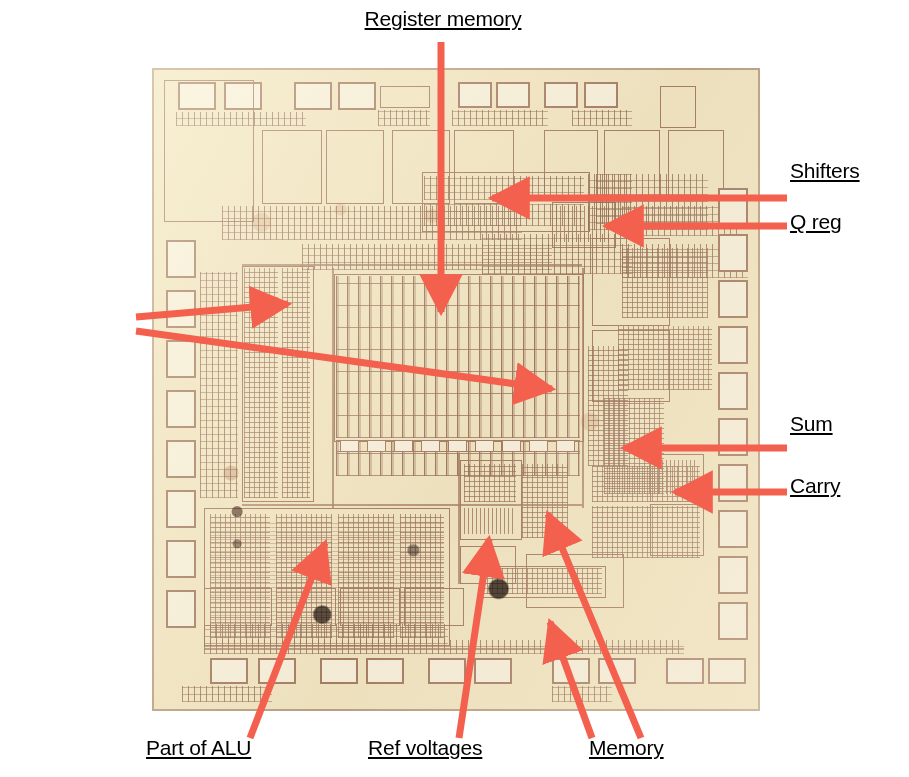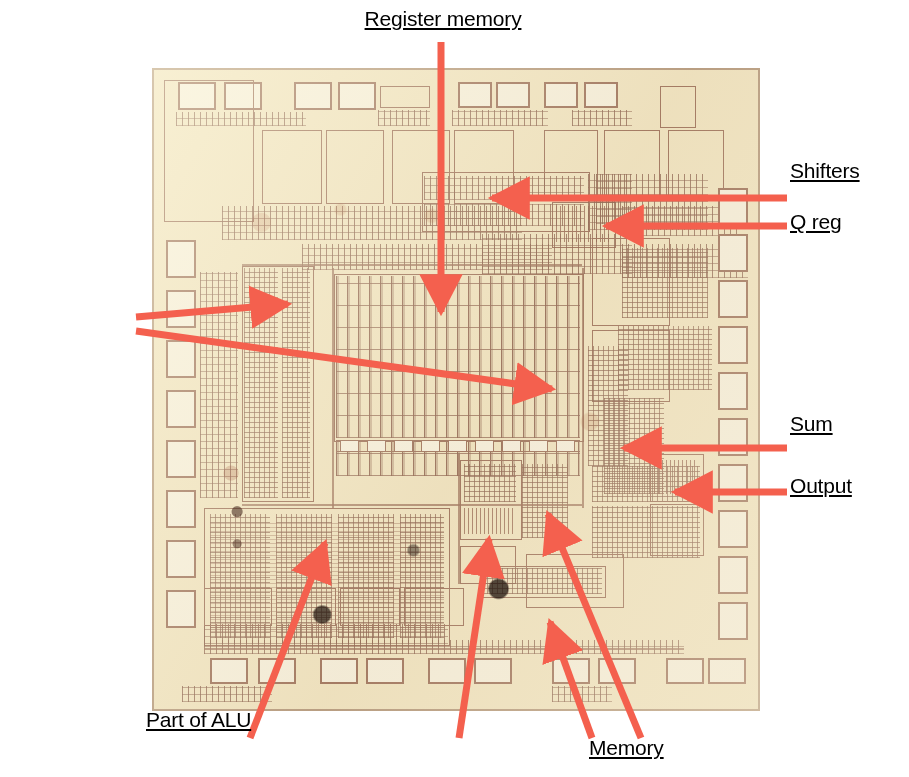--- a/index.html
+++ b/index.html
@@ -245,20 +245,21 @@
 
   <div class="label c" style="left:318px;top:8px;width:250px">Register memory</div>
 
   <div class="label r" style="left:790px;top:160px">Shifters</div>
 
   <div class="label r" style="left:790px;top:211px">Q reg</div>
 
 
   <div class="label r" style="left:790px;top:413px">Sum</div>
 
-  <div class="label r" style="left:790px;top:475px">Output</div>
-
-  <div class="label" style="left:146px;top:709px">Part of ALU</div>
-
+  <div class="label r" style="left:790px;top:475px">Carry</div>
+
+  <div class="label" style="left:146px;top:737px">Part of ALU</div>
+
+  <div class="label" style="left:368px;top:737px">Ref voltages</div>
 
   <div class="label" style="left:589px;top:737px">Memory</div>
 
 </div>
 
 </body></html>

